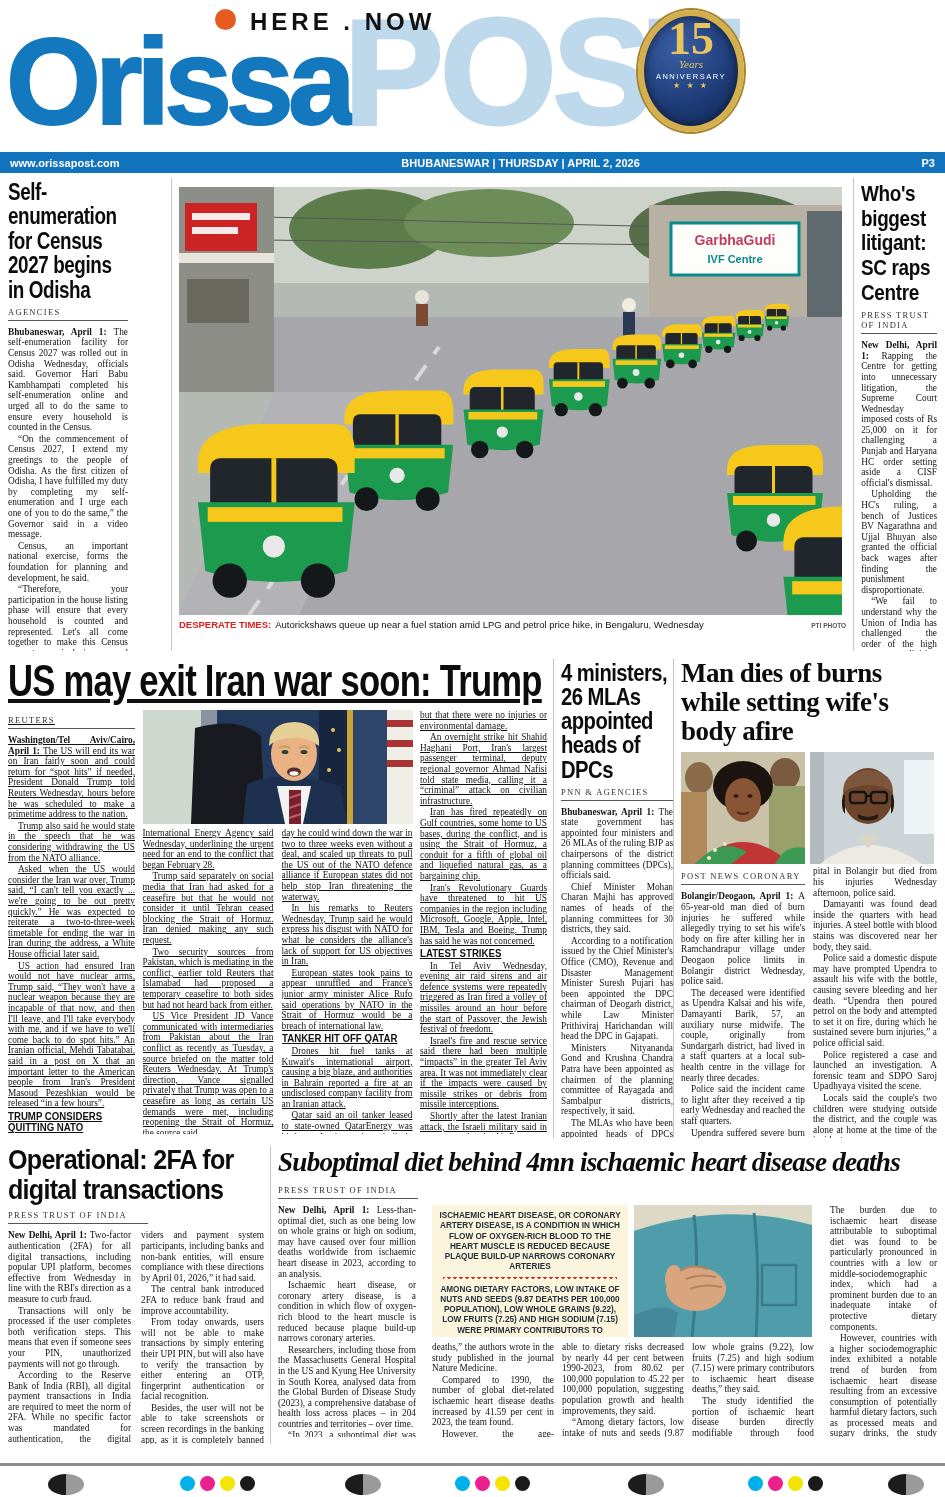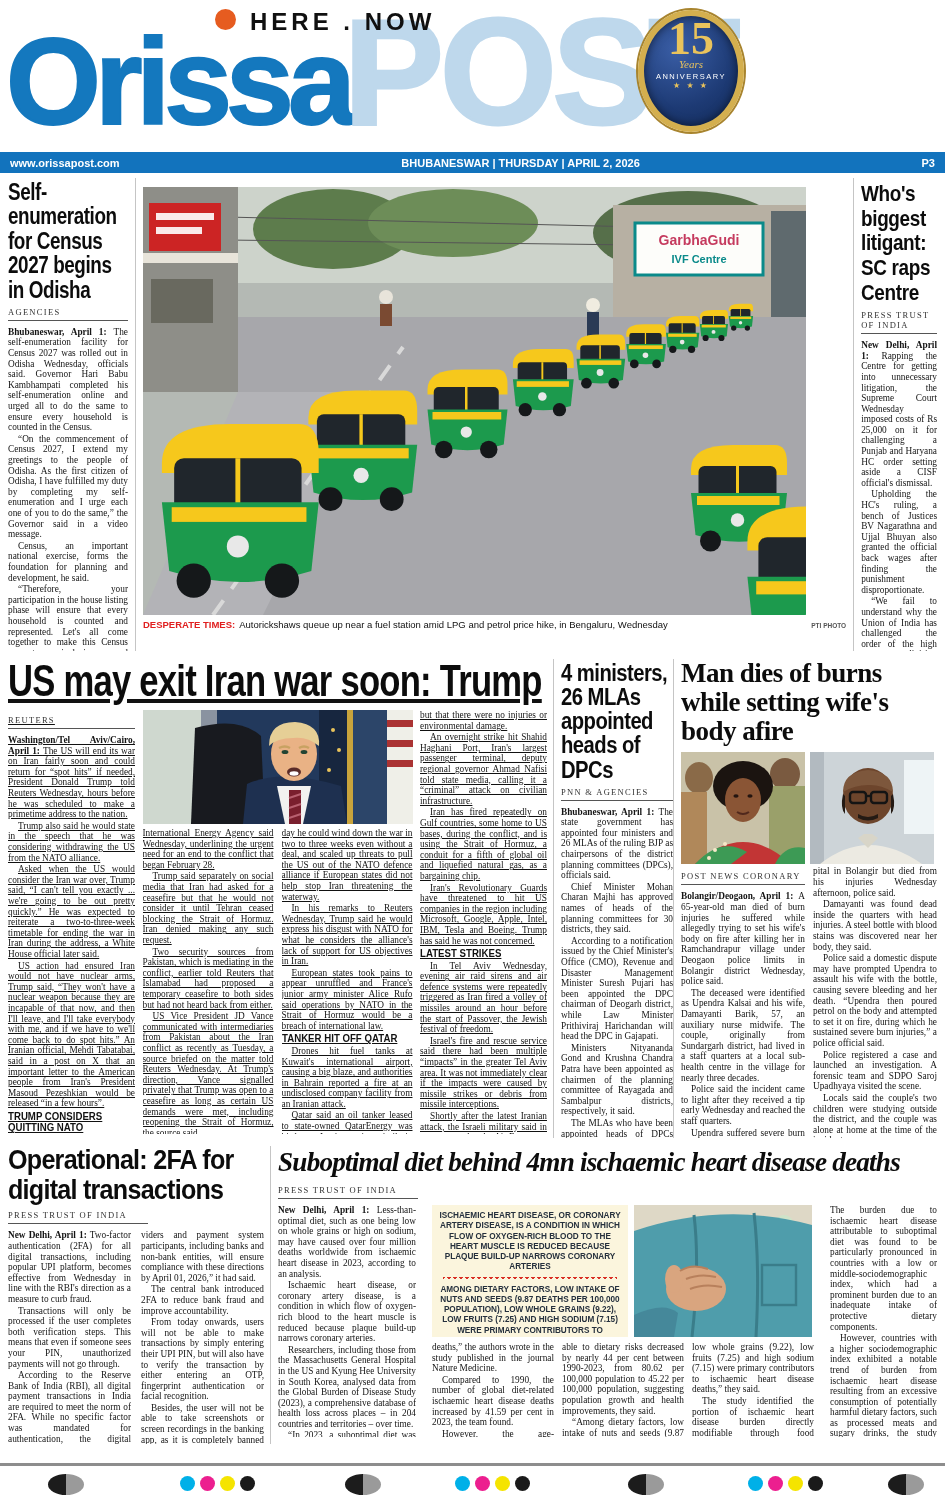--- a/index.html
+++ b/index.html
@@ -46,21 +46,21 @@
   .col { overflow:hidden; }
   h1,h2 { color:#0c0c0c; }
 
   
   .top { display:flex; padding:5px 8px 0; height:478px; overflow:hidden; }
   .census { width:127px; padding-right:7px; }
   .census h2 { font-size:23px; font-weight:bold; line-height:1.06; letter-spacing:-0.5px;
                transform:scaleX(.82); transform-origin:0 0; width:122%; margin-top:2px; }
   .census .col { height:372px; }
   .mainphoto { width:753px; padding:9px 7px; border-left:1px solid #c5c5c5;
-               border-right:1px solid #c5c5c5; }
+               border-right:1px solid #c5c5c5;margin-left:36px; }
   .mainphoto svg { width:663px; height:428px; display:block; background:#b4b9b4; }
   .caption { margin-top:4px; font-size:9.5px; display:flex; align-items:baseline; gap:4px; }
   .caption .cap-label { color:#e02020; font-weight:bold; white-space:nowrap; }
   .caption .credit { margin-left:auto; font-size:6.5px; font-weight:bold; color:#555;
                      white-space:nowrap; }
   .litigant { flex:1; padding-left:7px; }
   .litigant h2 { font-size:22px; font-weight:bold; line-height:1.12; letter-spacing:-0.4px;
                  transform:scaleX(.86); transform-origin:0 0; width:116%; margin-top:4px; }
   .litigant .col { height:360px; }
 

